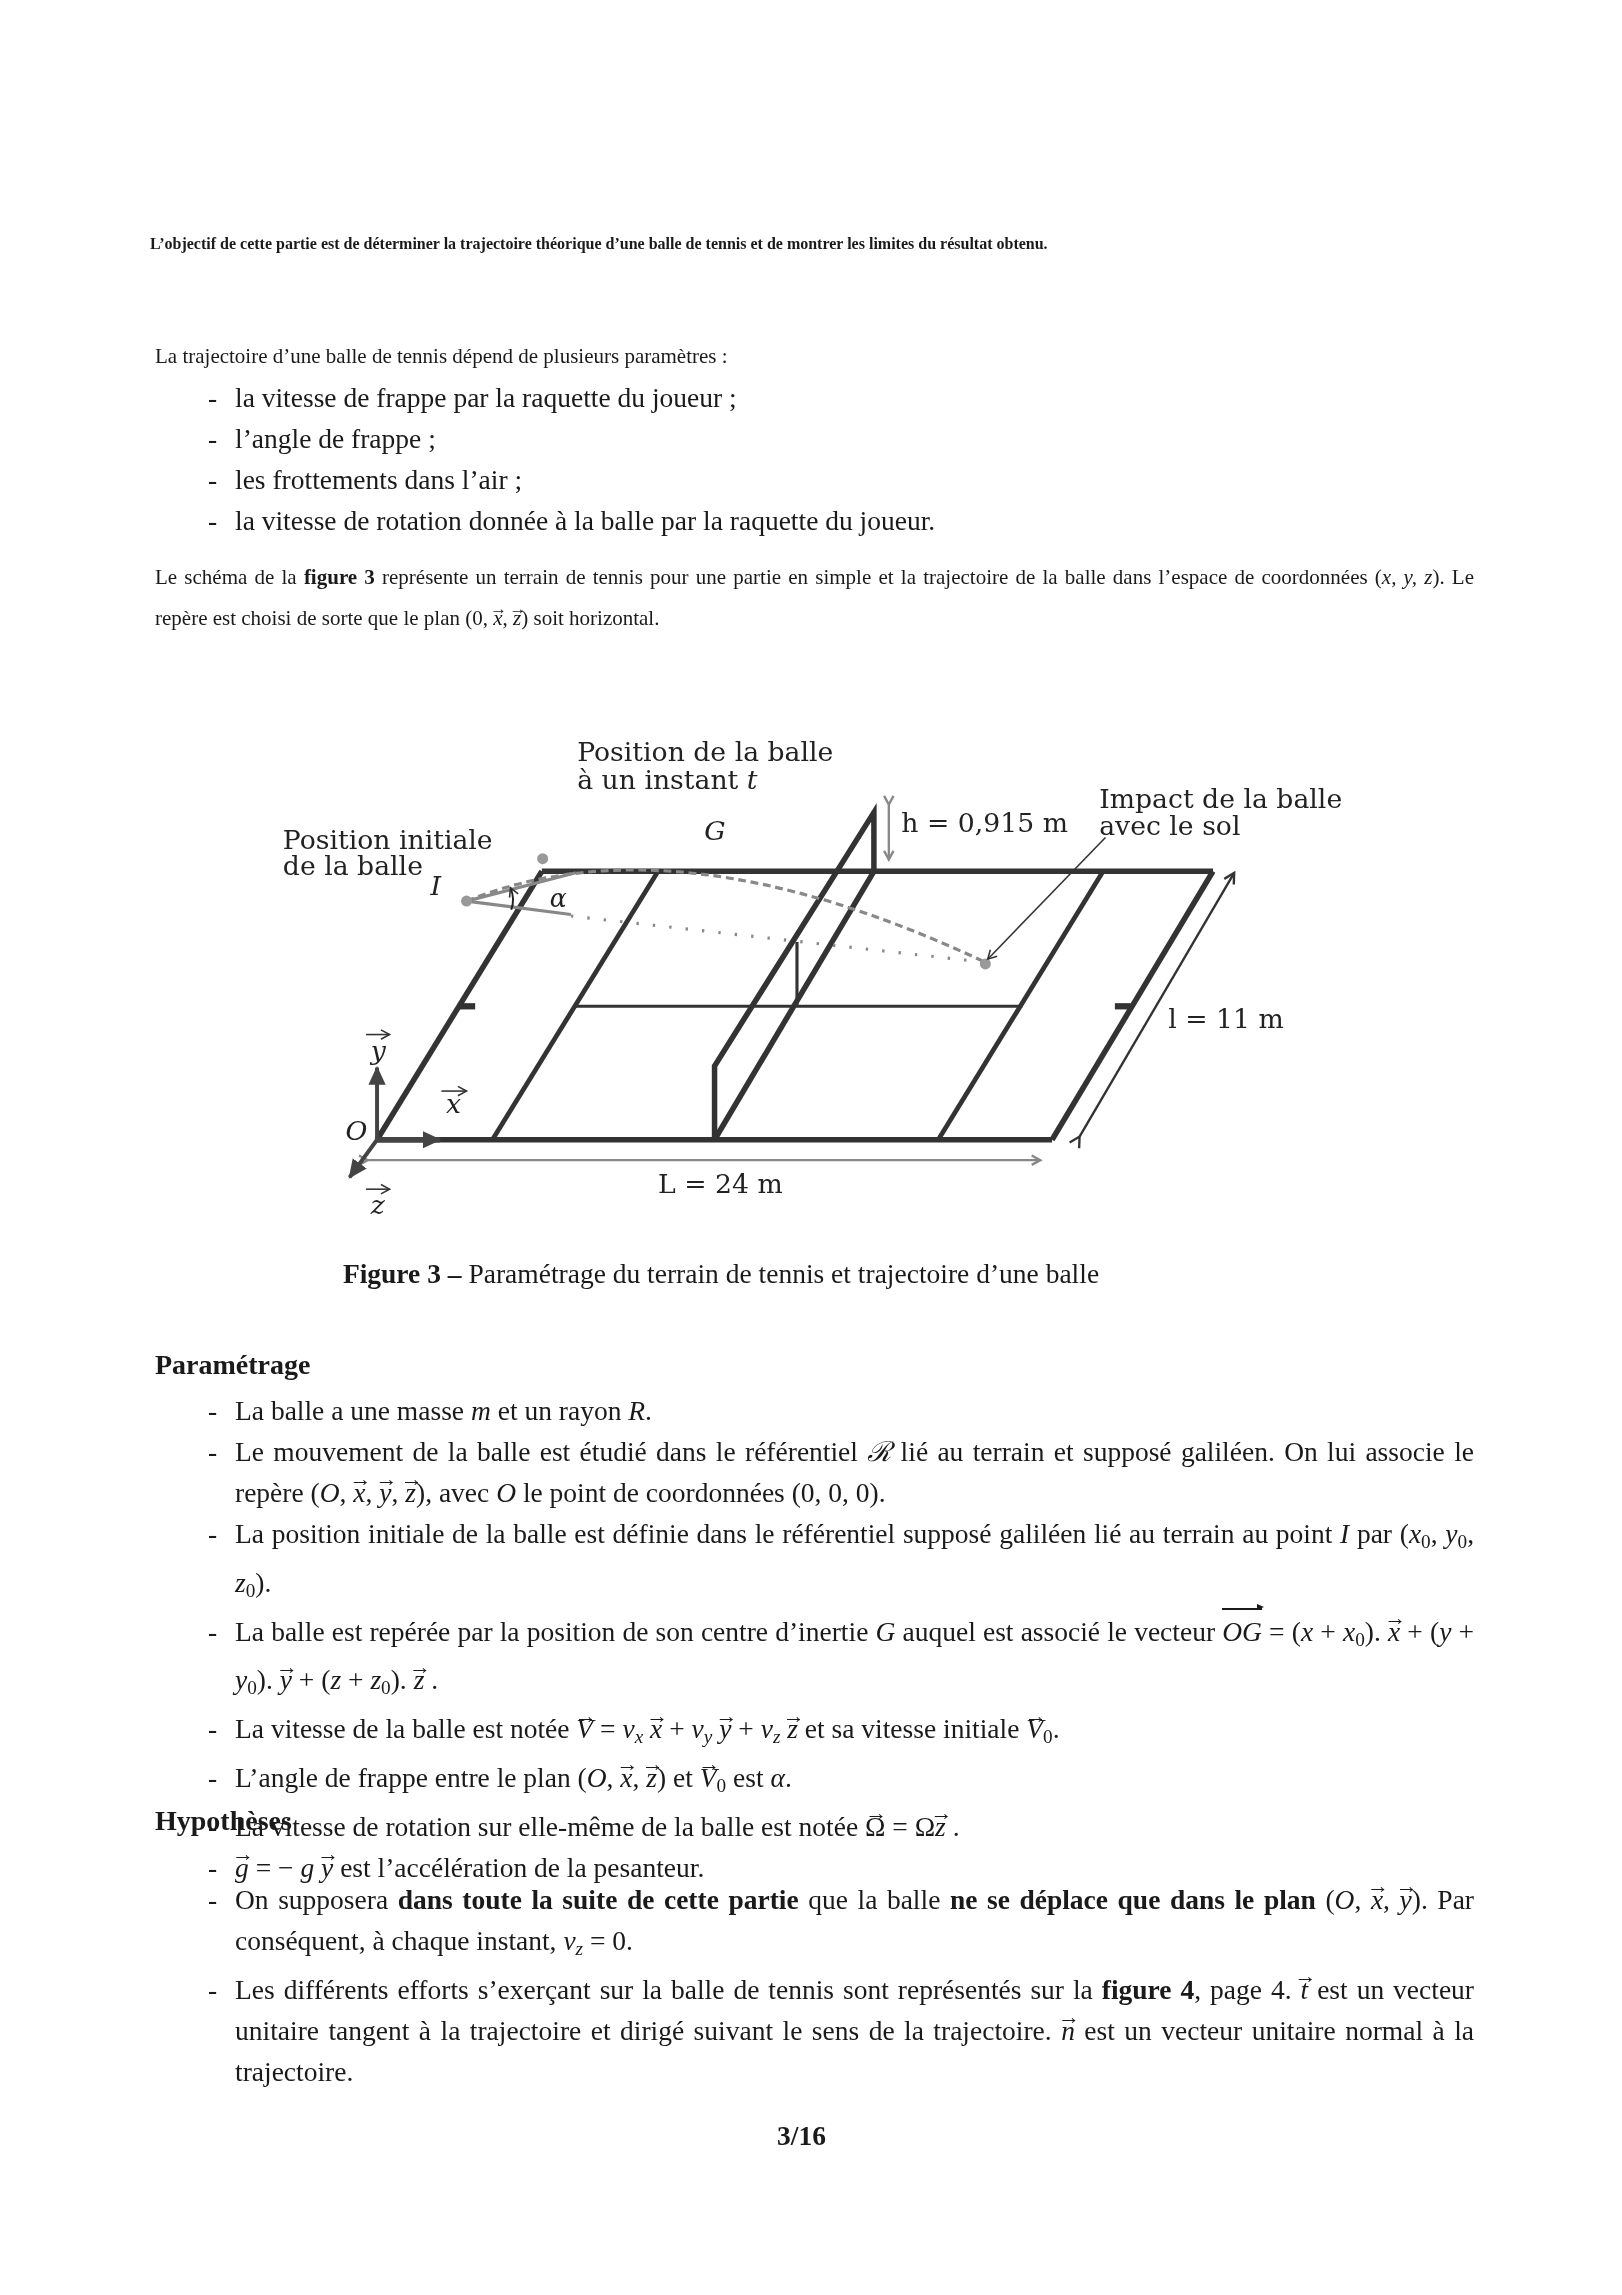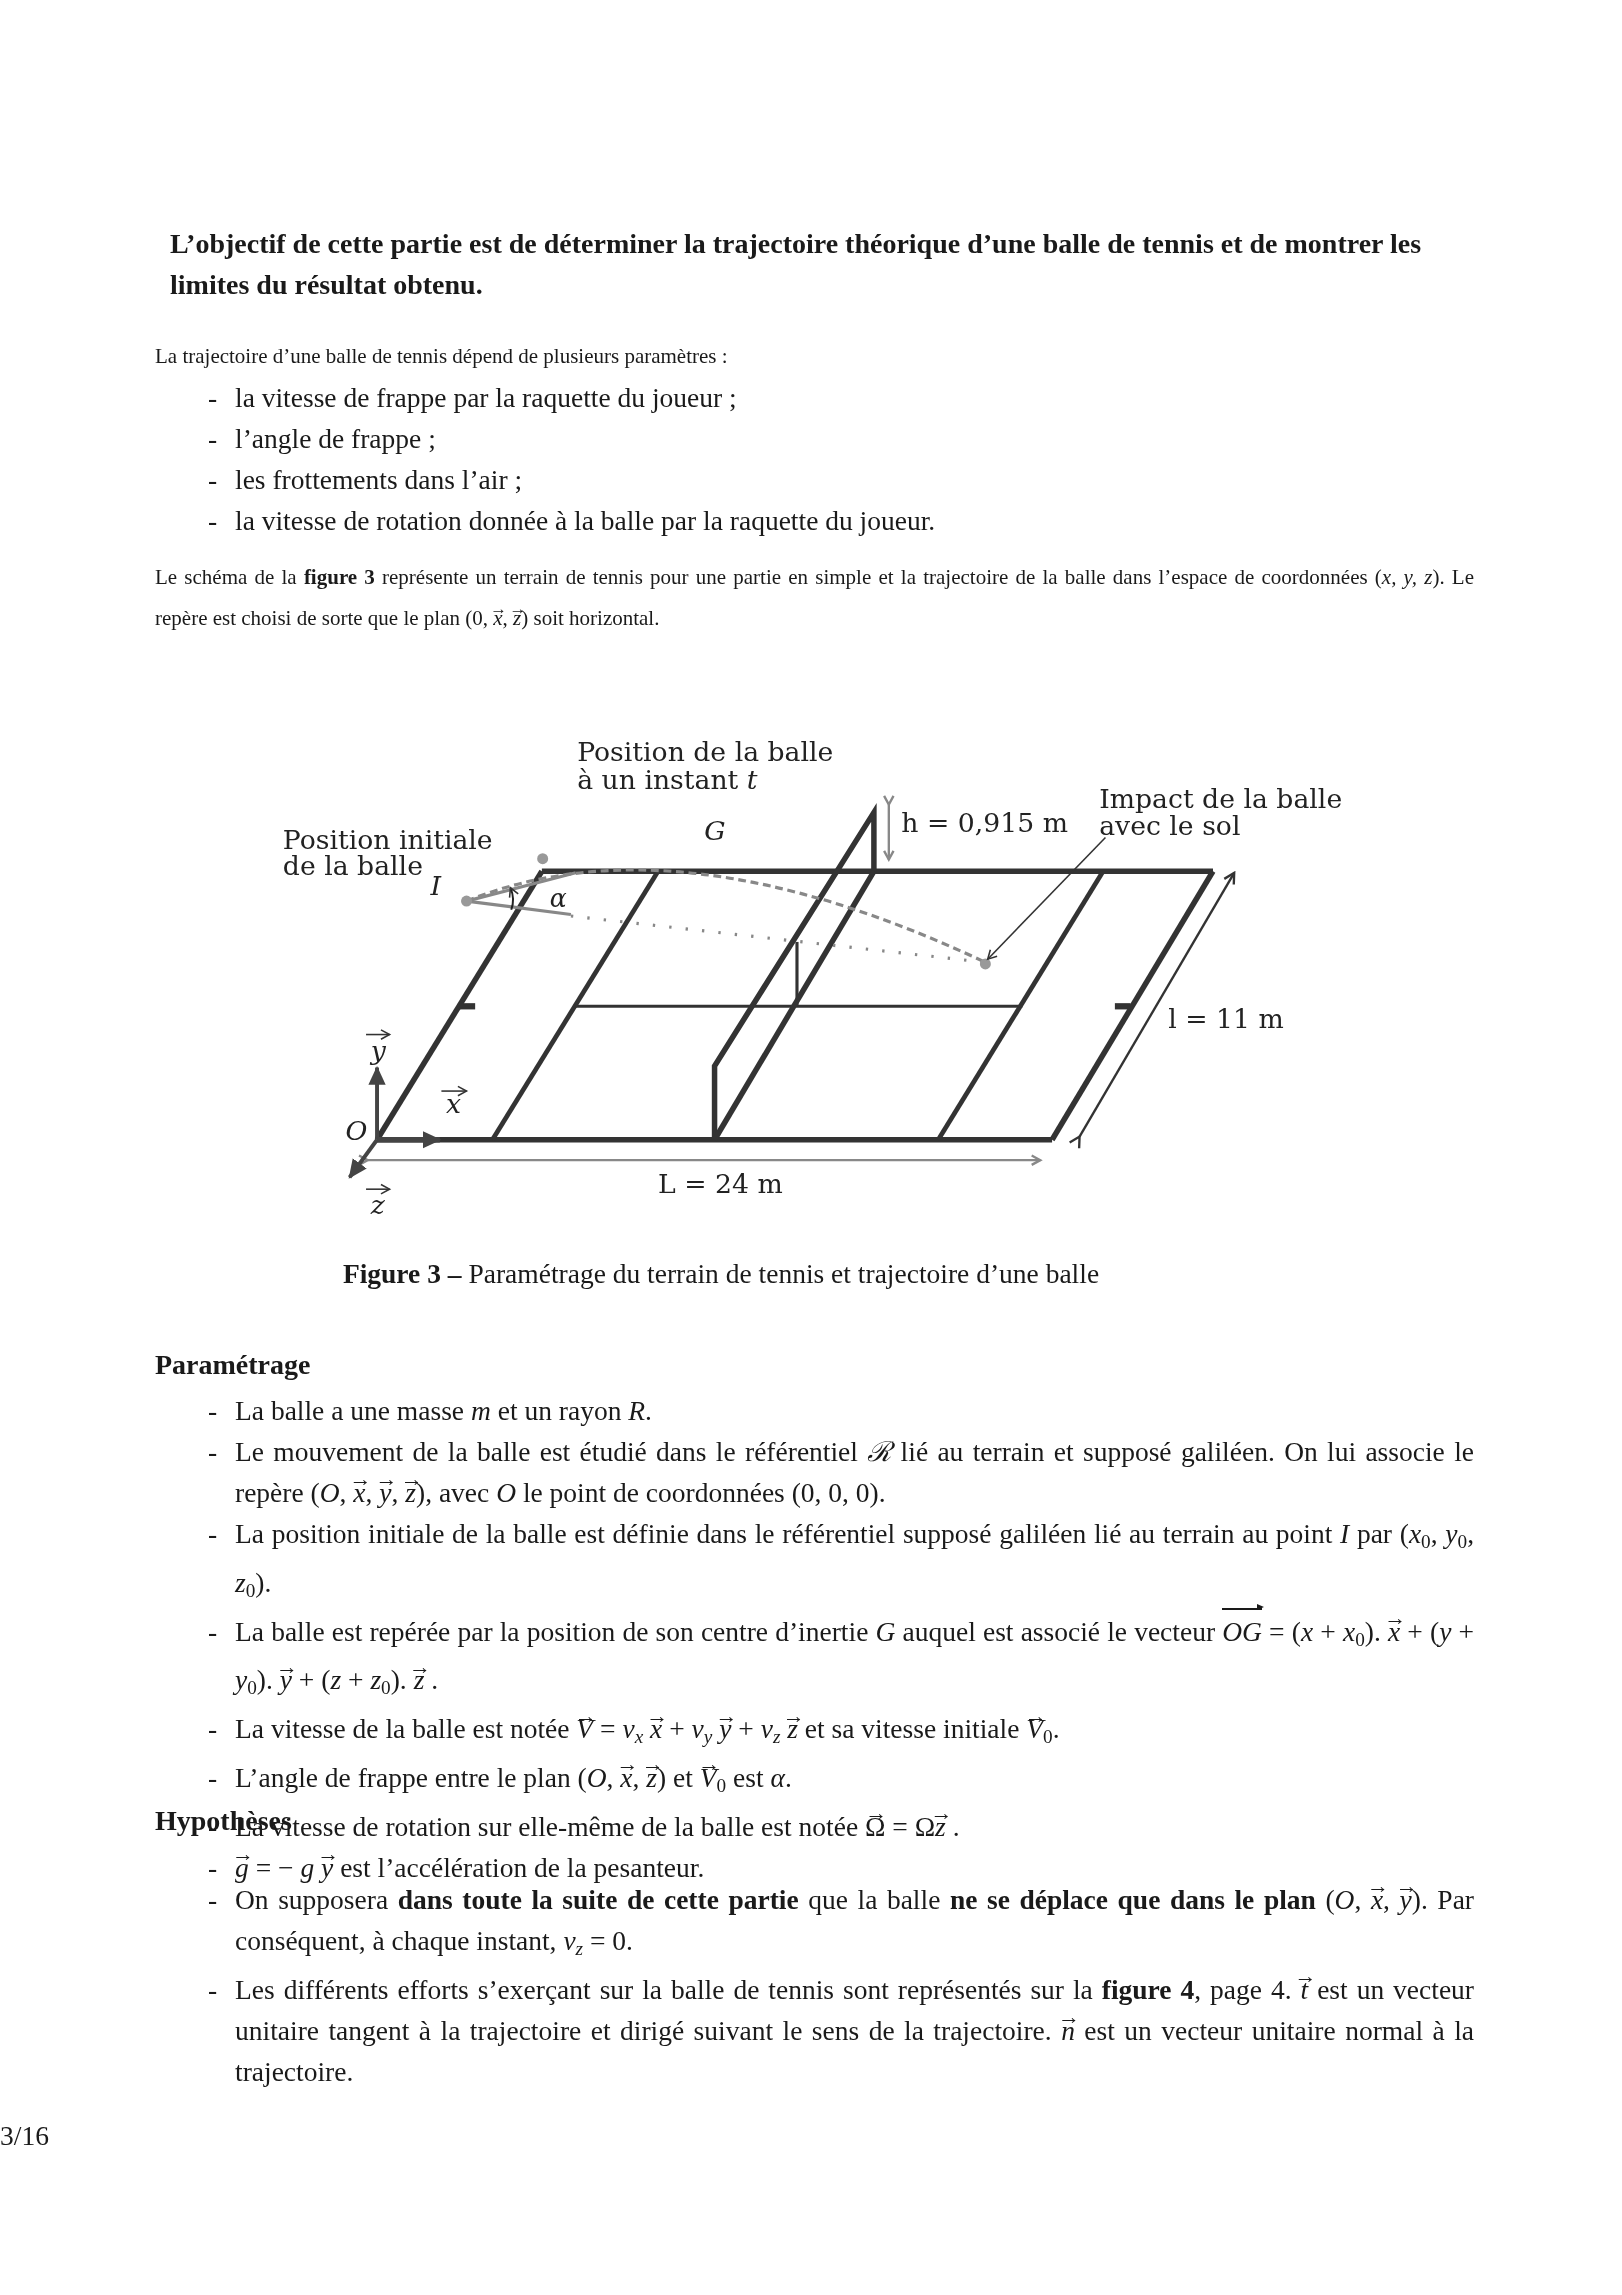--- a/index.html
+++ b/index.html
@@ -1,28 +1,28 @@
 <!DOCTYPE html>
 <html style="font-size:12.6px"><head>
 <meta charset="utf-8">
 <style>
   html, body { margin:0; padding:0; background:#ffffff; }
   body { width:1623px; height:2295px; position:relative; overflow:hidden;
          font-family:"Liberation Serif", "DejaVu Serif", serif; color:#1a1a1a; }
   .page { position:absolute; left:0; top:0; width:1623px; height:2295px; }
   .abs { position:absolute; }
   .title { left:0; width:1623px; top:154px; text-align:center; font-size:33px; font-weight:bold; }
-  .intro { left:170px; width:1319px; top:223px; font-size:28px; font-weight:bold; line-height:41px; }
+  .intro { left:150px; width:1319px; top:223px; font-size:16px; font-weight:bold; line-height:41px; }
   .para { left:155px; width:1319px; font-size:21px; line-height:41px; text-align:justify; }
   .lst { left:155px; width:1319px; font-size:27.5px; line-height:41px; margin:0; padding:0; list-style:none; }
   .lst li { position:relative; padding-left:80px; text-align:justify; }
   .lst li .dash { position:absolute; left:53px; top:0; }
   .heading { left:155px; font-size:28px; font-weight:bold; }
   .caption { left:0; width:1442px; text-align:center; font-size:27.5px; top:1258px; }
-  .pagenum { left:0; width:1603px; font-size:27.5px; font-weight:normal; top:2120px; }
+  .pagenum { left:0; width:1603px; text-align:center; font-size:27.5px; font-weight:bold; top:2120px; }
   .vec { position:relative; display:inline-block; font-style:italic; }
   .vec::before { content:"\2192"; position:absolute; left:50%; top:-0.62em; transform:translateX(-45%); font-size:0.8em; font-style:normal; }
   .vec.wide::before { content:""; position:absolute; left:0; right:0; top:-0.12em; height:1.6px; background:#1a1a1a; transform:none; }
   .vec.wide::after { content:""; position:absolute; right:-1.6px; top:-0.23em; border-left:7px solid #1a1a1a; border-top:3.9px solid transparent; border-bottom:3.9px solid transparent; }
   i { font-style:italic; }
   b { font-weight:bold; }
   sub { font-size:0.7em; vertical-align:-0.25em; }
   svg text { font-family:"DejaVu Serif", serif; }
 </style>
 </head>

